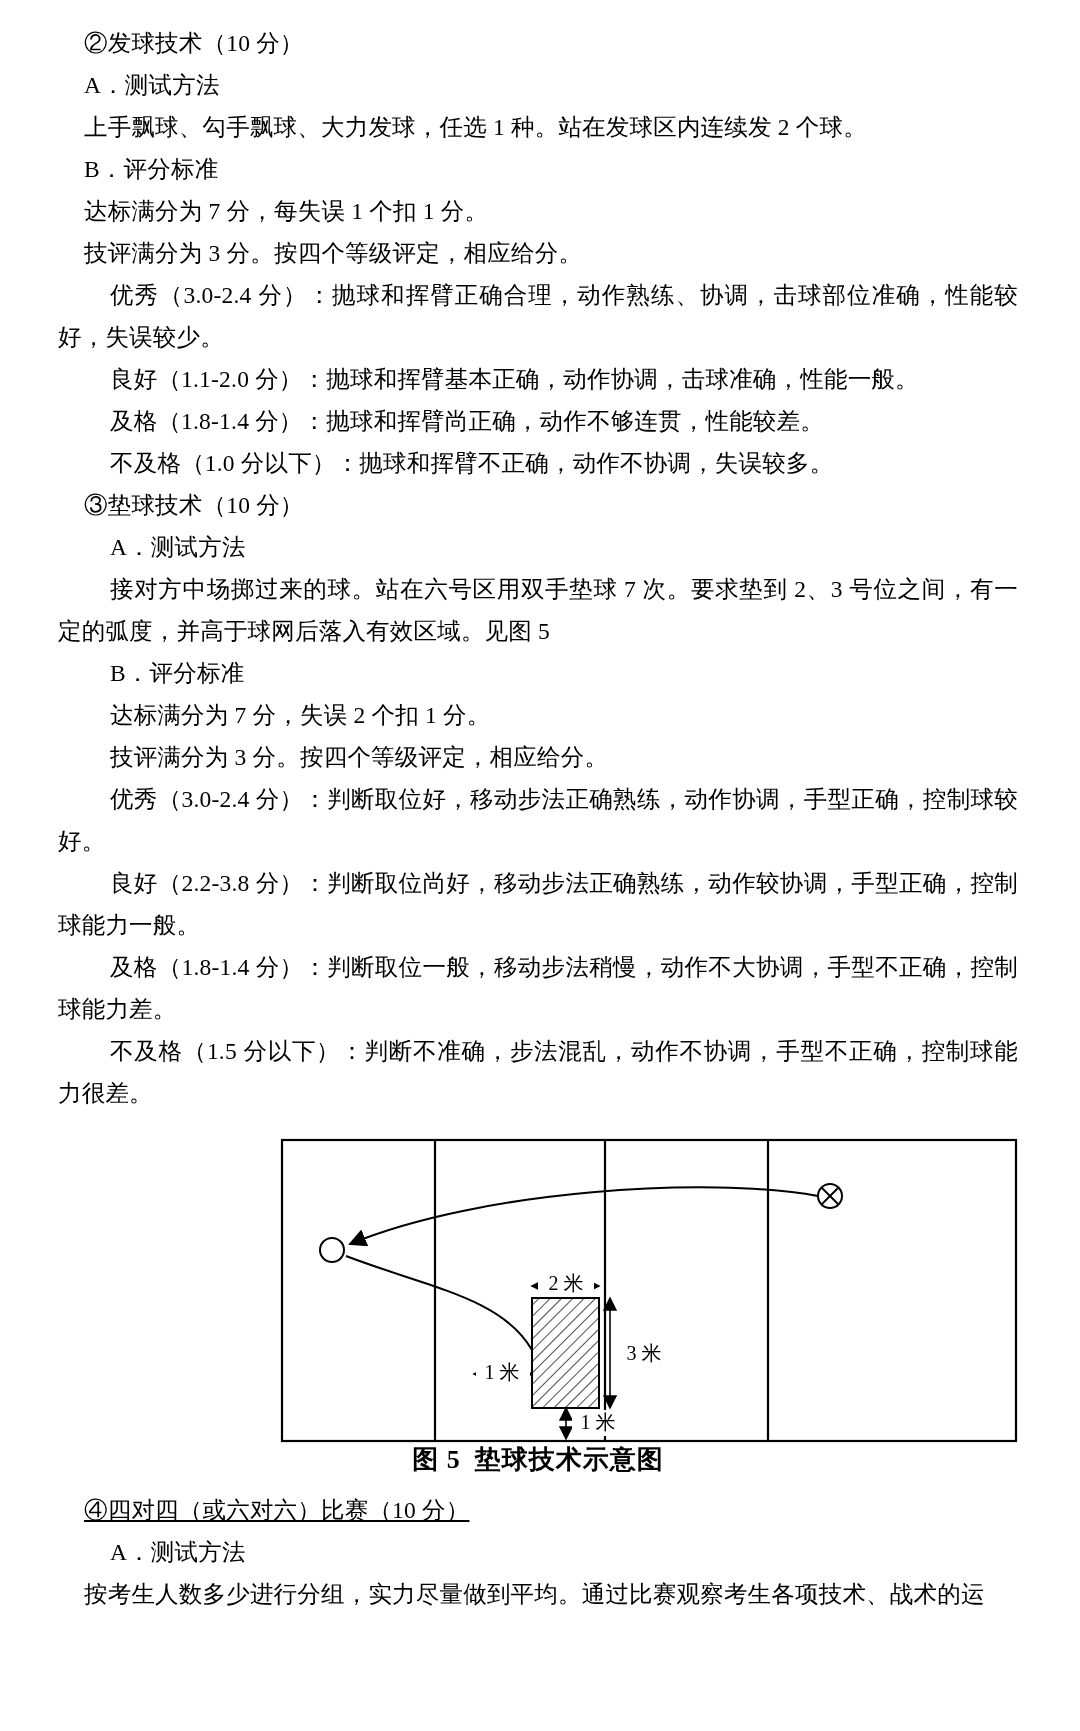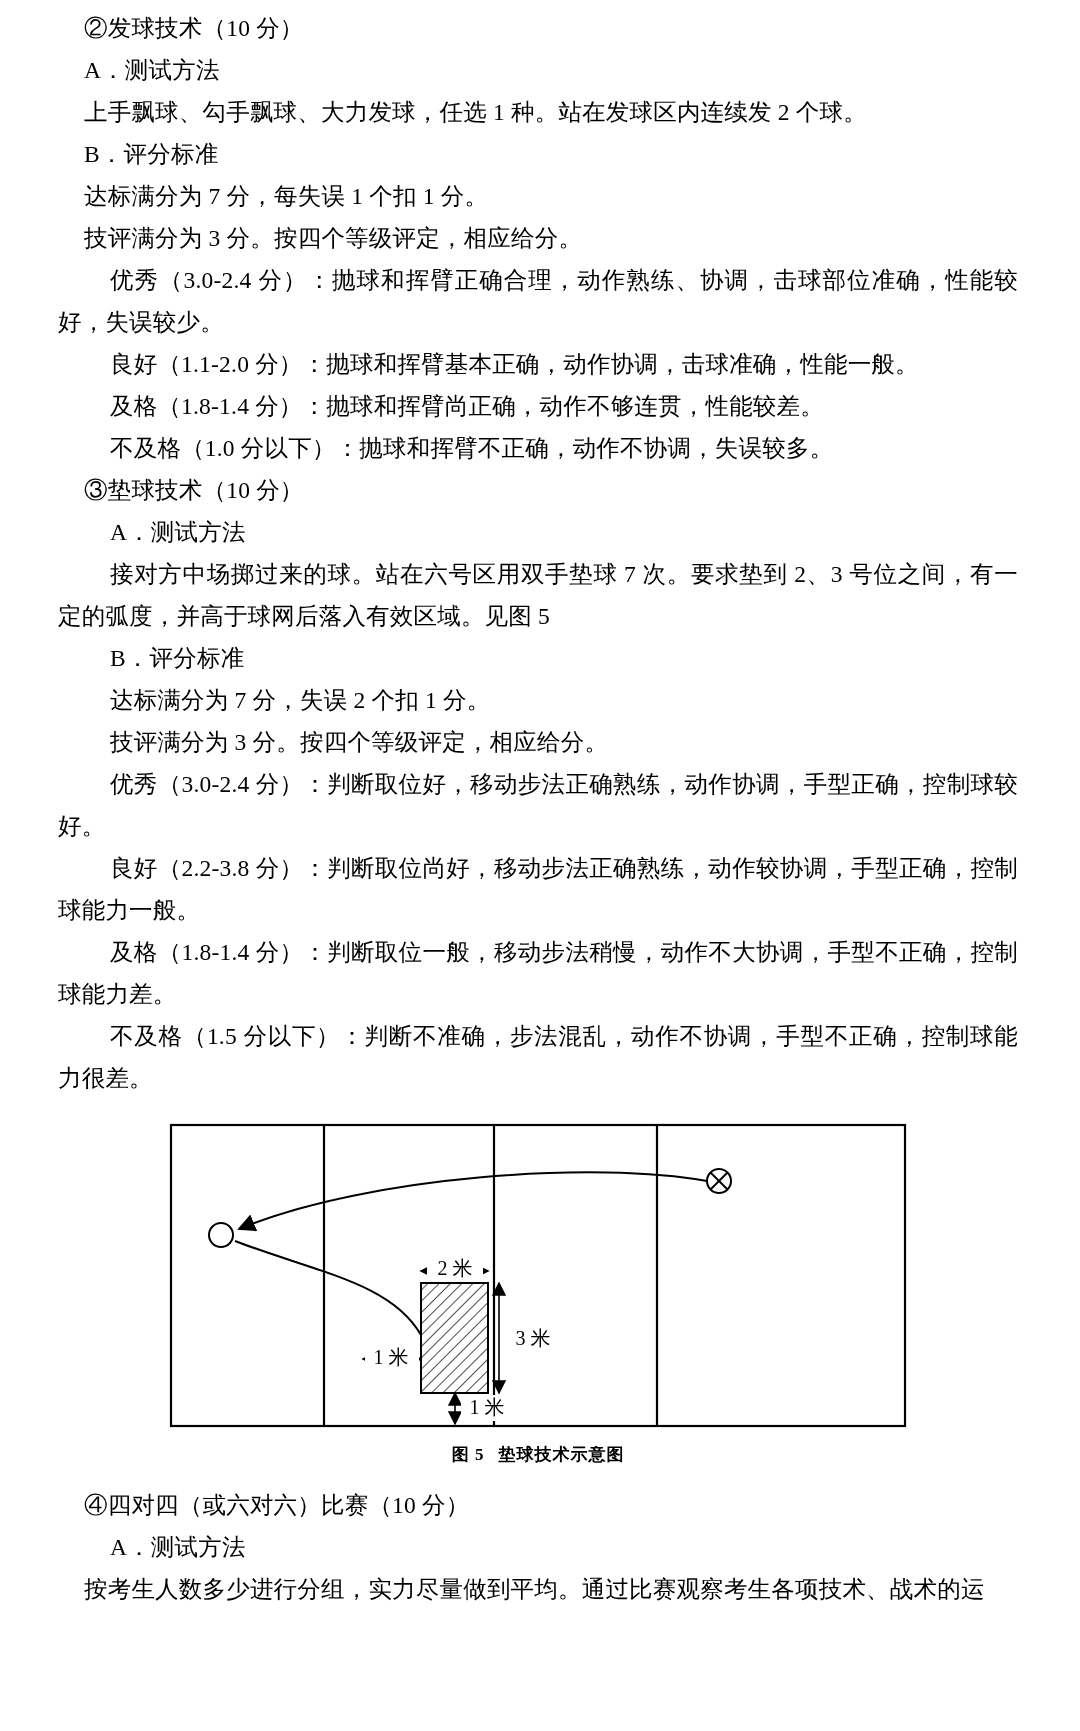--- a/index.html
+++ b/index.html
@@ -11,54 +11,53 @@
     width: 1080px;
     min-height: 1731px;
     font-family: "Liberation Serif", "DejaVu Serif", serif;
     color: #000000;
   }
   .page {
     position: relative;
     width: 1080px;
     min-height: 1731px;
     box-sizing: border-box;
-    padding: 7px 62px 10px 58px;
+    padding: 22px 62px 10px 58px;
   }
   .para {
     font-size: 23.5px;
     line-height: 42px;
     text-align: justify;
     margin: 0;
     letter-spacing: 0.2px;
   }
   .indent1 { text-indent: 26px; }
   .indent2 { text-indent: 52px; }
 
   
   .figure-wrap {
     margin-top: 24px;
     display: flex;
-    justify-content: center;
+    justify-content: flex-end;
   }
   .figure-box {
     position: relative;
     width: 738px;
     height: 305px;
   }
   svg { display: block; }
   .fig-caption {
     text-align: center;
-    font-size: 17px;
+    font-size: 26px;
     line-height: 34px;
-    margin-top: 10px;
     letter-spacing: 1px;
     font-weight: 700;
   }
   .fig-caption .capnum { margin-right: 14px; }
-  .after-fig { margin-top: 12px; }
+  .after-fig { margin-top: 12px; text-decoration: underline; }
 </style>
 </head>
 <body>
 
 <div class="page">
 
   <p class="para indent1">②发球技术（10 分）</p>
   <p class="para indent1">A．测试方法</p>
   <p class="para indent1">上手飘球、勾手飘球、大力发球，任选 1 种。站在发球区内连续发 2 个球。</p>
   <p class="para indent1">B．评分标准</p>

